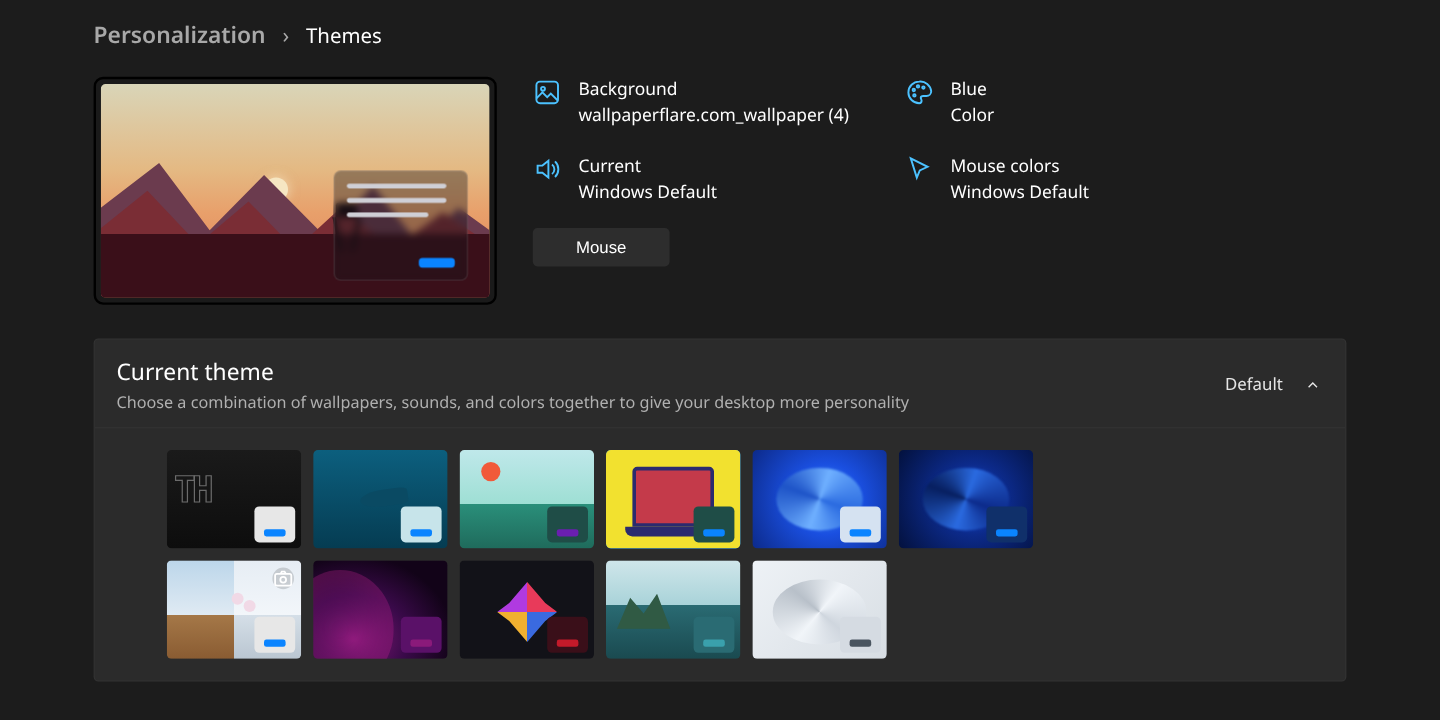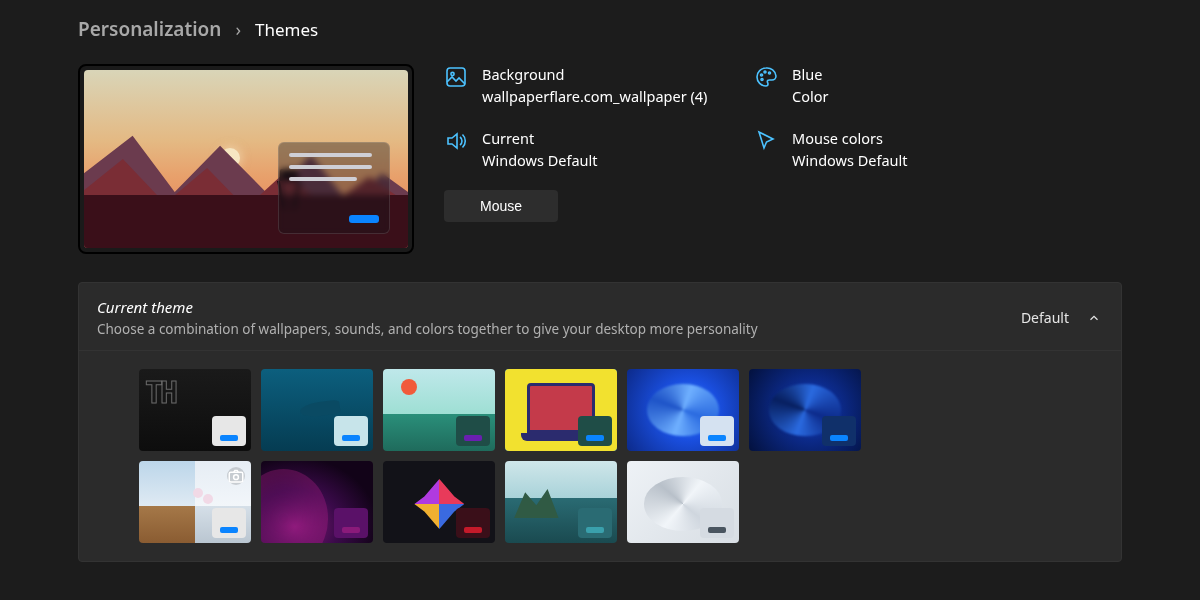--- a/index.html
+++ b/index.html
@@ -53,40 +53,40 @@
   .prop .txt .v { font-size:14.5px; color:#fff; margin-top:2px;}
   .save-wrap { grid-column: 1 / -1; margin-top: -2px; }
   .save-btn { background:#2d2d2d; border:0; color:#fff; font-size:14px;
     padding: 8px 36px; border-radius:4px; cursor:pointer; }
 
   
   .panel { background:#2b2b2b; border:1px solid #333; border-radius:4px; }
   .panel-hd { display:flex; align-items:center; padding:14px 20px 12px 18px;
     border-bottom:1px solid #333; cursor:pointer;}
   .panel-hd .hgrp{flex:1;}
-  .panel-hd .h  { font-size:15px; color:#fff;font-style:italic; }
+  .panel-hd .h  { font-size:19px; color:#fff; }
   .panel-hd .sub{ font-size:13.5px; color:#b0b0b0; margin-top:3px;}
   .panel-hd .val{ font-size:14px; color:#e6e6e6; margin-right:18px;}
   .panel-hd .chev{ width:14px; height:14px; color:#e6e6e6;}
 
   .themes-grid { padding:18px 0 18px 60px; display:flex; flex-wrap:wrap; gap:10px; width: 900px; }
   .theme { position:relative; width:112px; height:82px; border-radius:4px; overflow:hidden;
     cursor:pointer; }
   .theme.sel{outline:2px solid #0a84ff; outline-offset:-2px;}
   .theme .tag{ position:absolute; right:5px; bottom:5px; width:34px; height:30px;
     border-radius:4px; display:flex; align-items:flex-end; justify-content:center; padding-bottom:5px;}
   .theme .tag .bar{width:18px;height:6px;border-radius:2px;}
   .theme .cam{position:absolute; top:6px; right:6px; width:18px; height:18px; color:#fff;
     display:flex;align-items:center;justify-content:center;
     background:rgba(0,0,0,.15); border-radius:50%;}
 
   
   .art{position:absolute;inset:0;}
   .t1{background:linear-gradient(#1a1a1a,#0d0d0d);}
-  .t1 .txt{position:absolute;left:6px;top:6px;font-family:monospace;font-size:30px;
+  .t1 .txt{position:absolute;left:6px;top:16px;font-family:monospace;font-size:30px;
     color:transparent;-webkit-text-stroke:1px #6b6b6b;letter-spacing:-3px;font-weight:700;}
   .t2{background:linear-gradient(#0c5f7e,#053c52);}
   .t2:after{content:"";position:absolute;left:35%;top:40%;width:40px;height:14px;
     background:#0a4a63;border-radius:50% 20% 20% 50%;transform:rotate(-8deg);}
   .t3{background:linear-gradient(#bfe8ea 0%, #9edfd4 55%, #2a8f7a 55%, #1f6b5c 100%);}
   .t3 .sun3{position:absolute;left:18px;top:10px;width:16px;height:16px;border-radius:50%;background:#f15a3a;}
   .t3 .palm{position:absolute;right:12px;bottom:6px;width:18px;height:24px;}
   .t3 .palm:before{content:"";position:absolute;left:8px;bottom:0;width:3px;height:16px;background:#234;}
   .t3 .palm:after{content:"";position:absolute;left:-2px;top:-2px;width:20px;height:10px;
     background:#1e6b3d;border-radius:50% 50% 0 0;}

